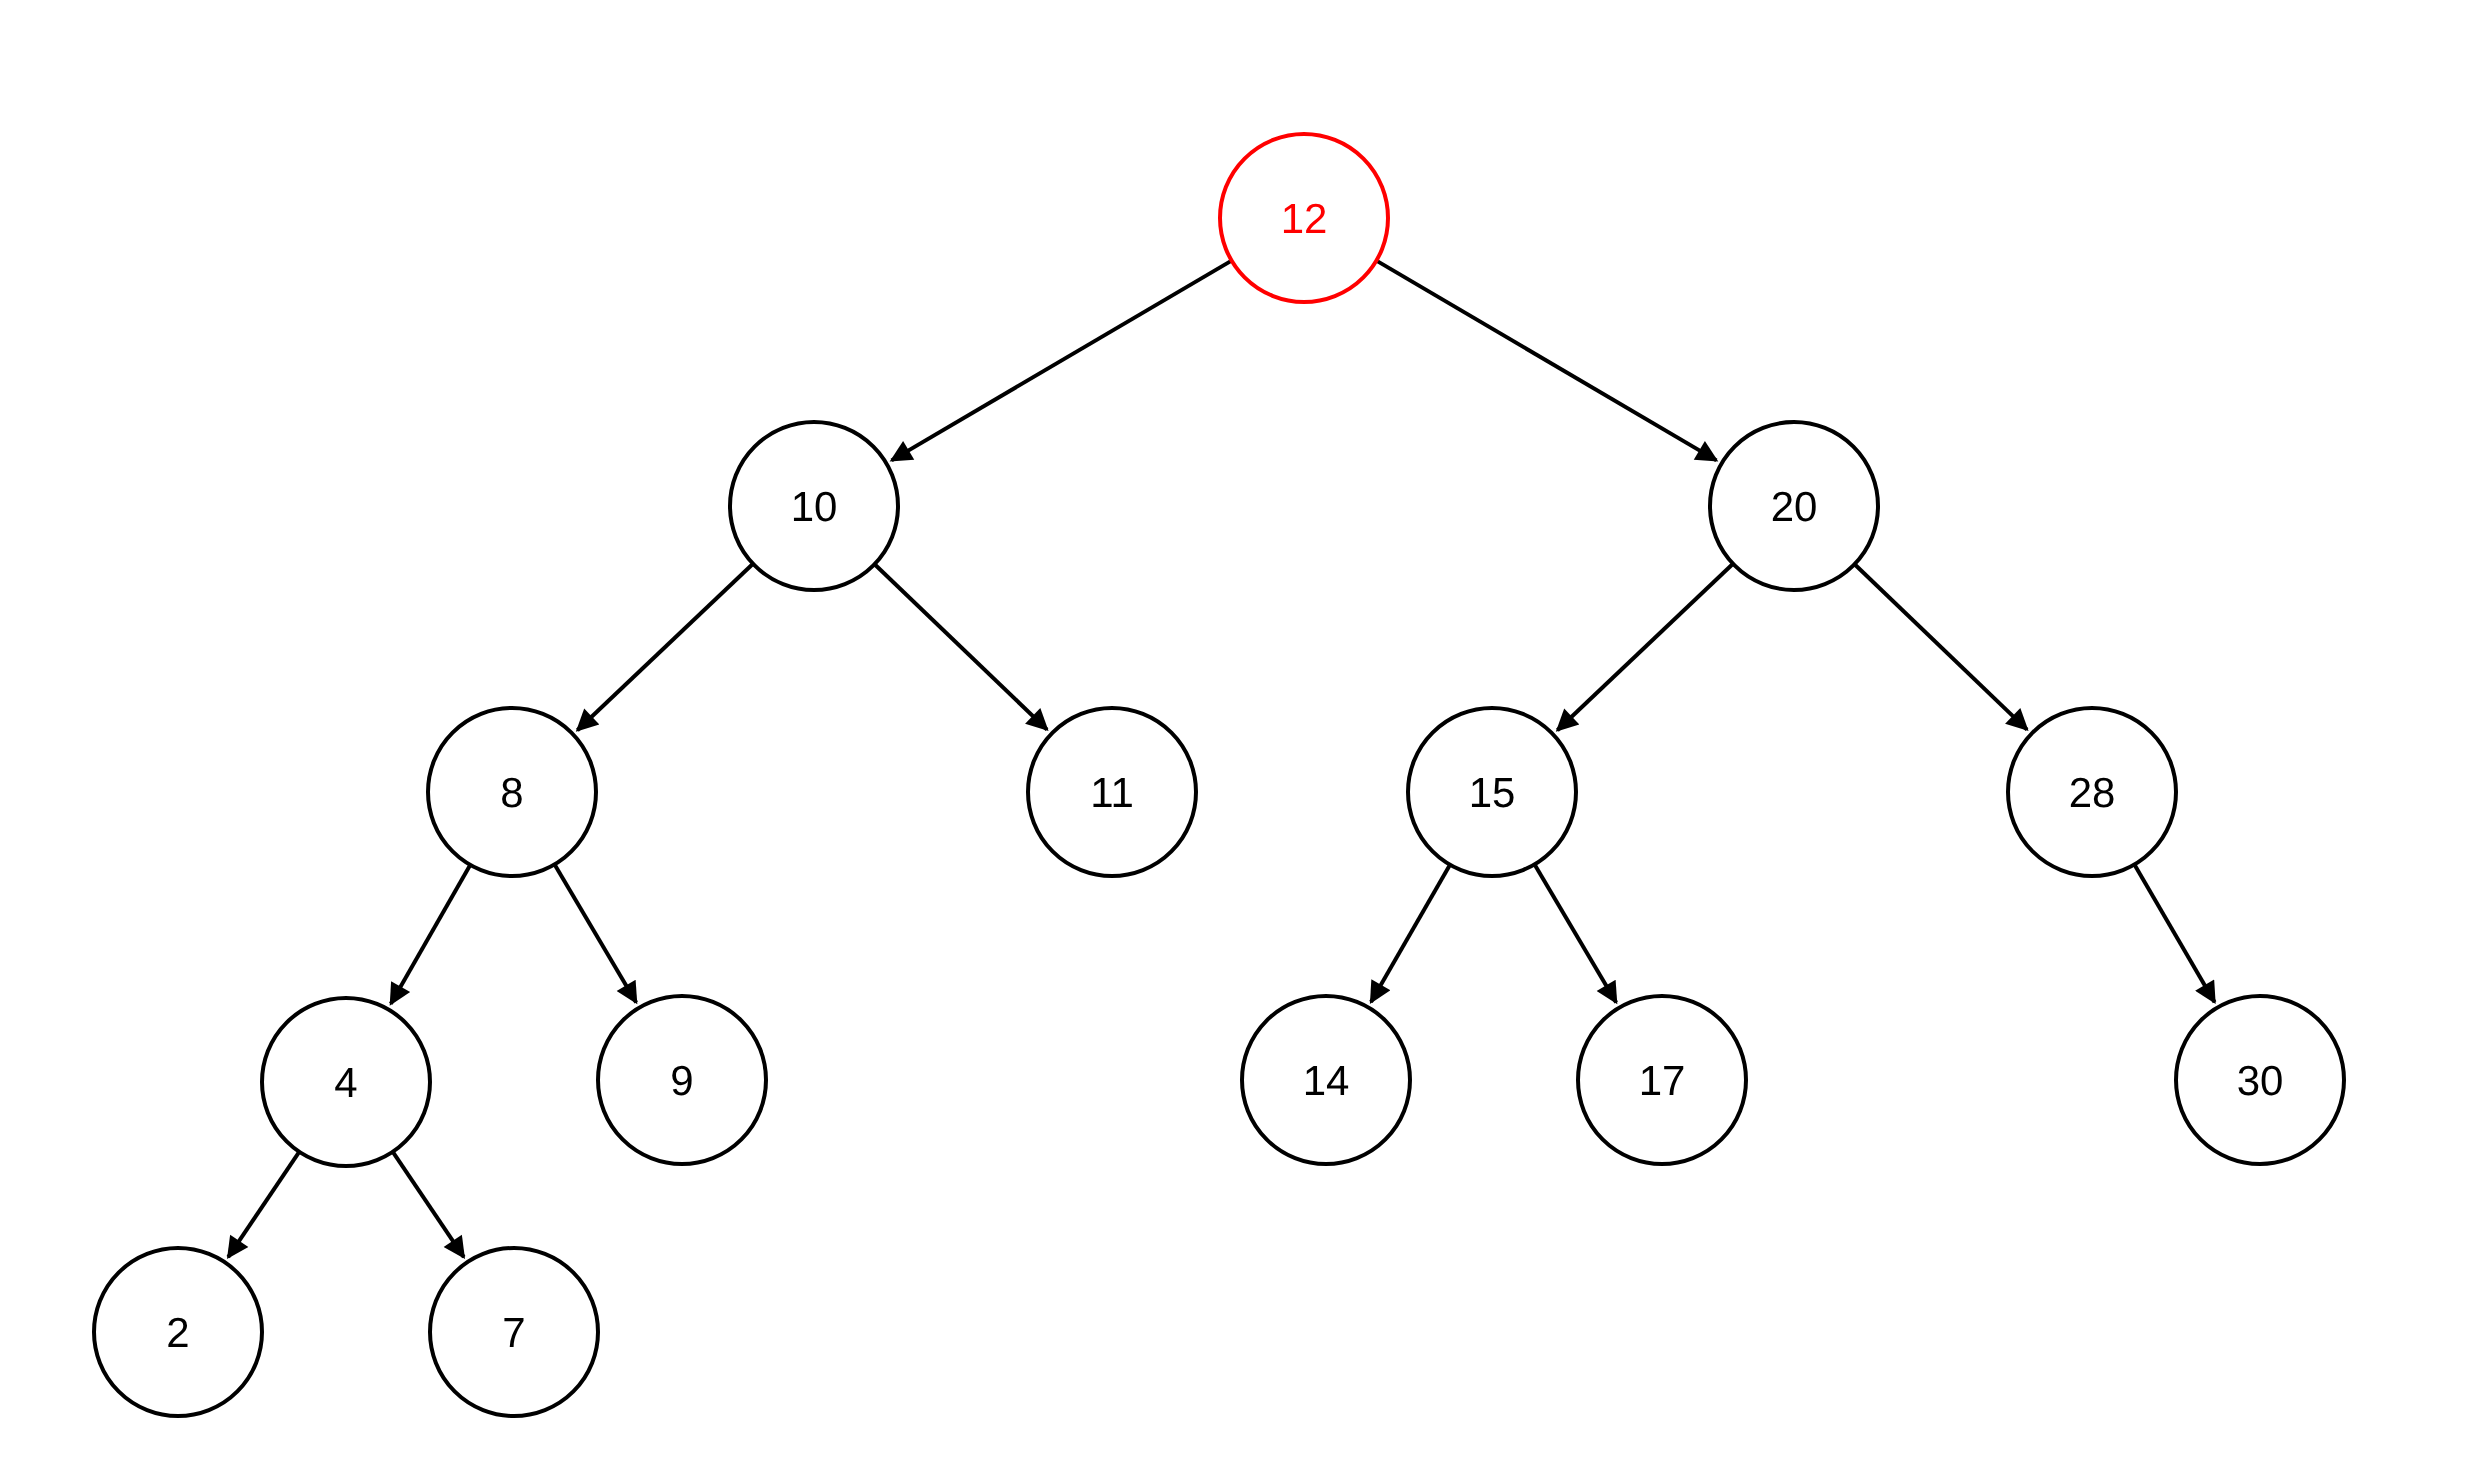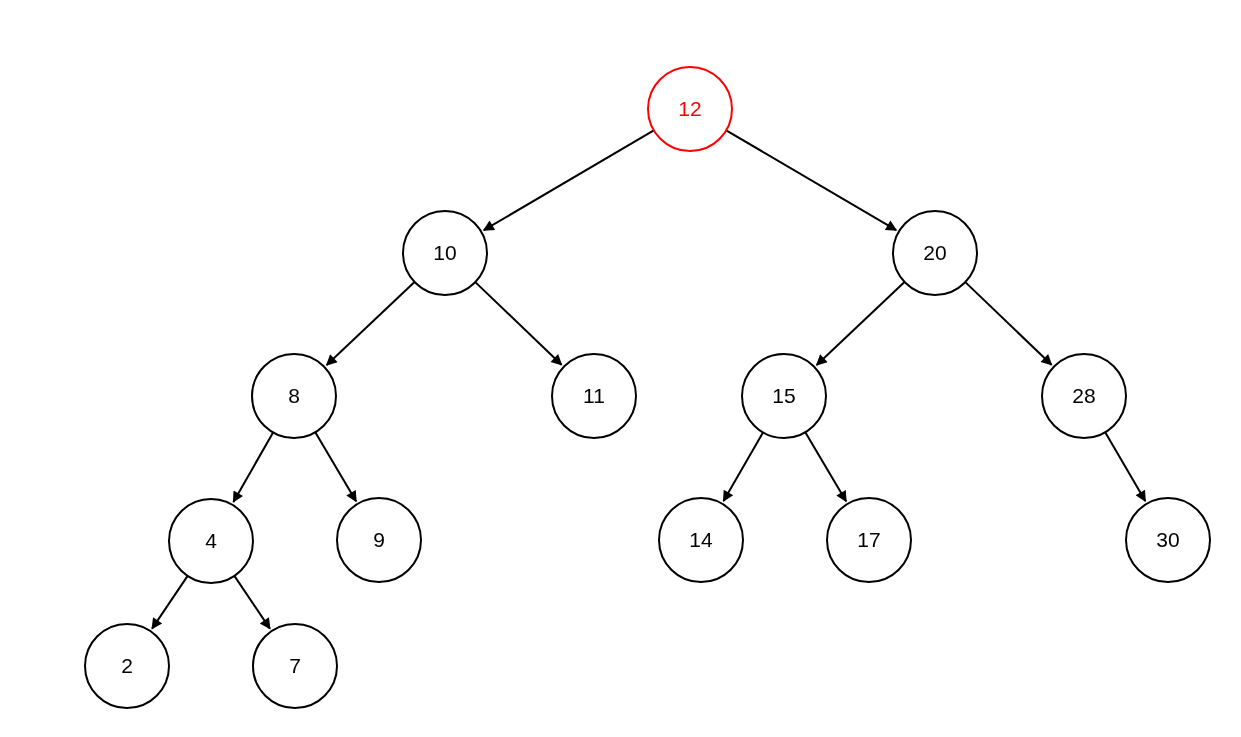--- a/index.html
+++ b/index.html
@@ -9,21 +9,20 @@
     height: 737px;
     background: #ffffff;
     overflow: hidden;
     font-family: "Liberation Sans", sans-serif;
   }
   #diagram-stage {
     position: relative;
     width: 1100px;
     height: 737px;
     background: #ffffff;
-    margin-left: 38px;
   }
   svg text {
     font-family: "Liberation Sans", sans-serif;
     user-select: none;
   }
 </style>
 </head>
 <body>
 
 <div id="diagram-stage">

